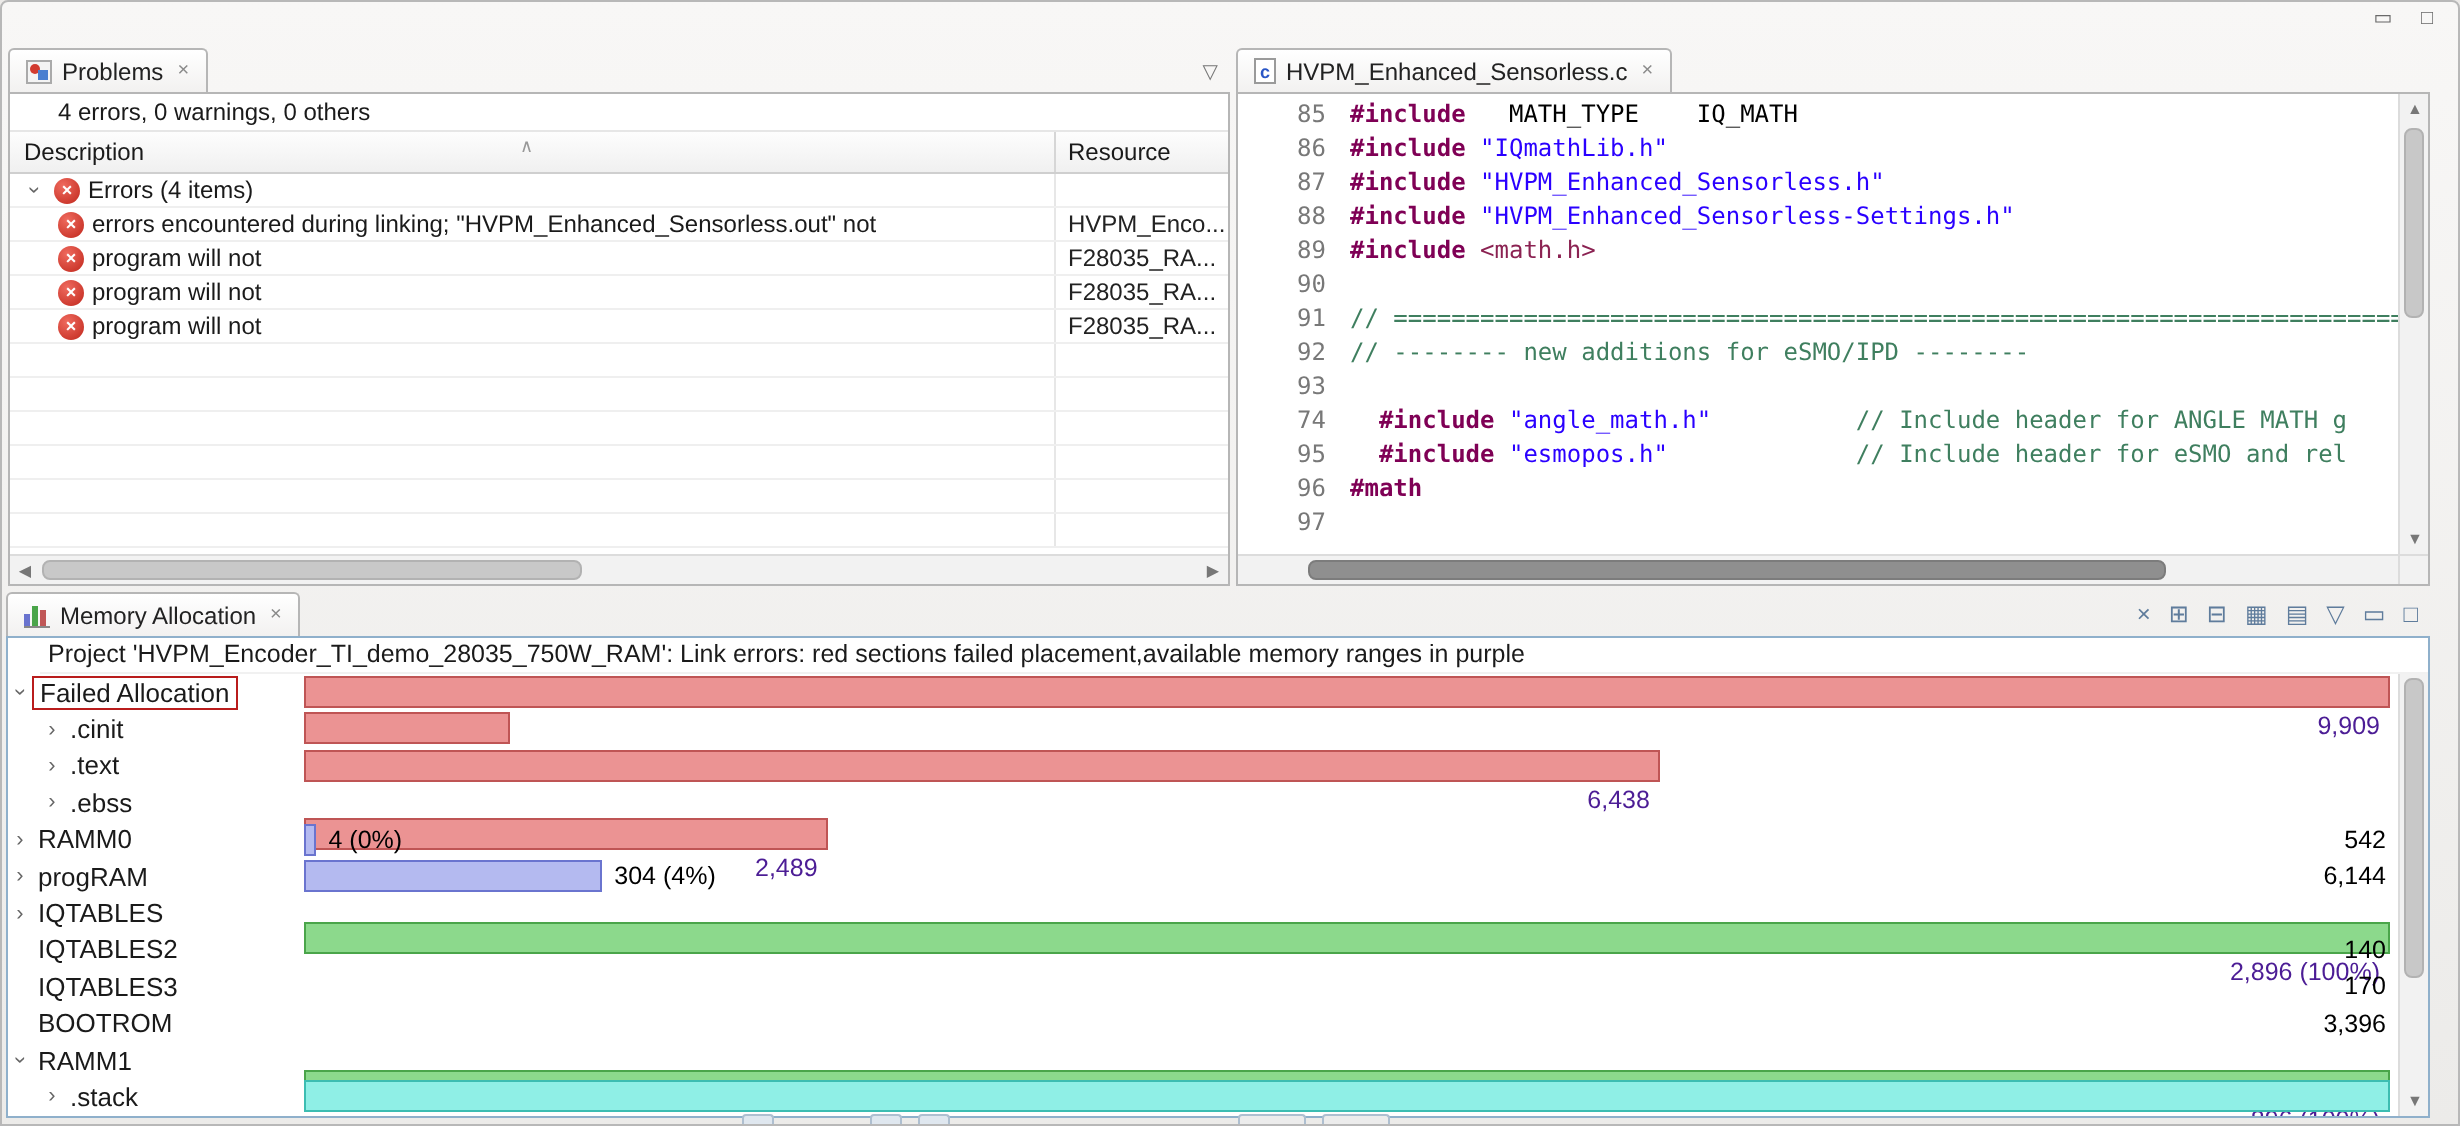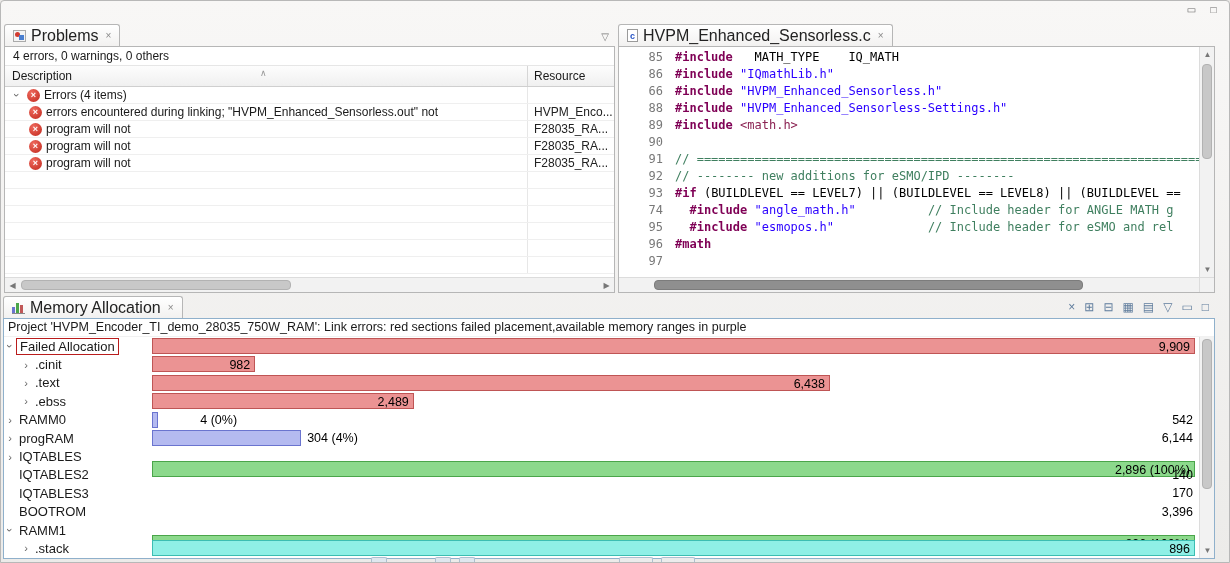--- a/index.html
+++ b/index.html
@@ -13,24 +13,24 @@
   .win-controls { position:absolute; top:2px; right:8px; display:flex; gap:7px; }
   .win-btn { width:15px; height:13px; color:#6a6a6a; font-size:10px; line-height:13px;
              text-align:center; cursor:default; }
 
   
   .panel { position:absolute; }
   .tabbar { position:absolute; left:0; right:0; top:0; height:22px; display:flex; align-items:flex-end; }
   .tab { display:flex; align-items:center; gap:5px; height:22px; padding:0 8px;
          background:linear-gradient(#ffffff,#f2f1f0); border:1px solid #b6b6b6; border-bottom:none;
          border-radius:3px 3px 0 0; white-space:nowrap; }
-  .tab-label { font-size:16px; color:#222; }
+  .tab-label { font-size:12px; color:#222; }
   .tab-close { color:#8a8a8a; font-size:10px; margin-left:2px; }
   .content { position:absolute; left:0; right:0; top:22px; bottom:0; background:#fff;
-             border:1px solid #b6b6b6; overflow:hidden; }
+             border:1px solid #b6b6b6; overflow:hidden;padding-left:16px; }
 
   
   .problems-ic { width:13px; height:12px; position:relative; background:#f4f4f4; border:1px solid #aaa; }
   .problems-ic i { position:absolute; display:block; }
   .problems-ic .d1 { width:5px; height:5px; border-radius:50%; background:#d23b30; left:1px; top:1px; }
   .problems-ic .d2 { width:5px; height:5px; background:#4a7fd0; right:1px; bottom:1px; }
   .file-ic { width:11px; height:13px; background:#fff; border:1px solid #9a9a9a; color:#2a56c6;
              font-size:9px; font-weight:bold; line-height:12px; text-align:center; }
   .mem-ic { width:13px; height:12px; display:flex; align-items:flex-end; gap:1px; border-bottom:1px solid #888; }
   .mem-ic i { display:block; width:3px; }
@@ -99,21 +99,21 @@
   .mem-row { position:relative; height:18.4px; }
   .mem-label { position:absolute; left:0; top:0; bottom:0; width:146px; background:#fff;
                display:flex; align-items:center; z-index:2; font-size:13px; white-space:nowrap; }
   .mlabel { padding:0 3px; }
   .mlabel.sel { border:1px solid #b91c1c; }
   .mem-bar { position:absolute; left:148px; top:1px; height:16px; border:1px solid; }
   .bar-red    { background:#eb9393; border-color:#bf5555; }
   .bar-purple { background:#b4baf0; border-color:#6a74cf; }
   .bar-green  { background:#8cd98c; border-color:#4aa54a;margin-top:13px; }
   .bar-cyan   { background:#8fefe6; border-color:#3cbdb2; }
-  .bar-val { position:absolute; right:4px; top:0; line-height:16px; font-size:12.5px; color:#000000;
+  .bar-val { position:absolute; right:4px; top:16px; line-height:16px; font-size:12.5px; color:#4c1d95;
              white-space:nowrap; }
   .after-val { position:absolute; top:0; line-height:18px; font-size:12.5px; color:#000; white-space:nowrap; }
   .right-val { position:absolute; right:6px; top:0; line-height:18px; font-size:12.5px; color:#000; }
   .mem-vscroll { top:18px; bottom:0; }
 
   
   .frag { position:absolute; bottom:0; height:5px; background:#dfe7ef; border:1px solid #aebfd0;
           border-bottom:none; border-radius:2px 2px 0 0; }
 </style>
 </head>
@@ -229,27 +229,27 @@
         <span class="file-ic">c</span>
         <span class="tab-label">HVPM_Enhanced_Sensorless.c</span>
         <span class="tab-close">×</span>
       </div>
     </div>
     <div class="content">
       <div class="code-area">
         <div>
             <div class="cline"><span class="lnum">85</span><span class="ctext"><span class="seg-kw">#include</span><span class="seg-pl">   MATH_TYPE    IQ_MATH</span></span></div>
             <div class="cline"><span class="lnum">86</span><span class="ctext"><span class="seg-kw">#include</span><span class="seg-pl"> </span><span class="seg-str">"IQmathLib.h"</span></span></div>
-            <div class="cline"><span class="lnum">66</span><span class="ctext"><span class="seg-kw">#include</span><span class="seg-pl"> </span><span class="seg-str">"HVPM_Enhanced_Sensorless.h"</span></span></div>
+            <div class="cline"><span class="lnum">87</span><span class="ctext"><span class="seg-kw">#include</span><span class="seg-pl"> </span><span class="seg-str">"HVPM_Enhanced_Sensorless.h"</span></span></div>
             <div class="cline"><span class="lnum">88</span><span class="ctext"><span class="seg-kw">#include</span><span class="seg-pl"> </span><span class="seg-str">"HVPM_Enhanced_Sensorless-Settings.h"</span></span></div>
             <div class="cline"><span class="lnum">89</span><span class="ctext"><span class="seg-kw">#include</span><span class="seg-pl"> </span><span class="seg-hdr">&lt;math.h&gt;</span></span></div>
             <div class="cline"><span class="lnum">90</span><span class="ctext"></span></div>
             <div class="cline"><span class="lnum">91</span><span class="ctext"><span class="seg-com">// ===========================================================================================</span></span></div>
             <div class="cline"><span class="lnum">92</span><span class="ctext"><span class="seg-com">// -------- new additions for eSMO/IPD --------</span></span></div>
-            <div class="cline"><span class="lnum">93</span><span class="ctext"><span class="seg-kw">#if</span><span class="seg-pl"> (BUILDLEVEL == LEVEL7) || (BUILDLEVEL == LEVEL8) || (BUILDLEVEL ==</span></span></div>
+            <div class="cline"><span class="lnum">93</span></div>
             <div class="cline"><span class="lnum">74</span><span class="ctext"><span class="seg-pl">  </span><span class="seg-kw">#include</span><span class="seg-pl"> </span><span class="seg-str">"angle_math.h"</span><span class="seg-pl">          </span><span class="seg-com">// Include header for ANGLE MATH g</span></span></div>
             <div class="cline"><span class="lnum">95</span><span class="ctext"><span class="seg-pl">  </span><span class="seg-kw">#include</span><span class="seg-pl"> </span><span class="seg-str">"esmopos.h"</span><span class="seg-pl">             </span><span class="seg-com">// Include header for eSMO and rel</span></span></div>
             <div class="cline"><span class="lnum">96</span><span class="ctext"><span class="seg-kw">#math</span></span></div>
             <div class="cline"><span class="lnum">97</span><span class="ctext"></span></div>
           </div>
       </div>
       <div class="vscroll ed-vscroll">
         <span class="sc-arrow" style="top:0;">▲</span>
         <span class="sc-thumb" style="top:17px; height:95px; left:2px; width:10px;"></span>
         <span class="sc-arrow" style="bottom:0;">▼</span>
@@ -307,31 +307,31 @@
           <div class="mem-row">
             <div class="mem-bar bar-red" style="width: calc(65% - 98.8px);">
               <span class="bar-val">6,438</span>
             </div>
             <div class="mem-label" style="padding-left: 16px;">
               <span class="expander">›</span>
               <span class="mlabel">.text</span>
             </div>
           </div>
           <div class="mem-row">
-            <div class="mem-bar bar-red" style="width: calc(25.1% - 38.152px);">
+            <div class="mem-bar bar-red" style="width: calc(25.1% - 38.152px); margin-top: 16px;">
               <span class="bar-val">2,489</span>
             </div>
             <div class="mem-label" style="padding-left: 16px;">
               <span class="expander">›</span>
               <span class="mlabel">.ebss</span>
             </div>
           </div>
           <div class="mem-row">
             <div class="mem-bar bar-purple" style="width: calc(0.6% - 0.912px);"></div>
-            <span class="after-val" style="left: calc(0.6% + 153.088px); margin-left: 36px;">4 (0%)</span>
+            <span class="after-val" style="left: calc(0.6% + 153.088px);">4 (0%)</span>
             <span class="right-val">542</span>
             <div class="mem-label">
               <span class="expander">›</span>
               <span class="mlabel">RAMM0</span>
             </div>
           </div>
           <div class="mem-row">
             <div class="mem-bar bar-purple" style="width: calc(14.3% - 21.736px);"></div>
             <span class="after-val" style="left: calc(14.3% + 132.264px);">304 (4%)</span>
             <span class="right-val">6,144</span>

